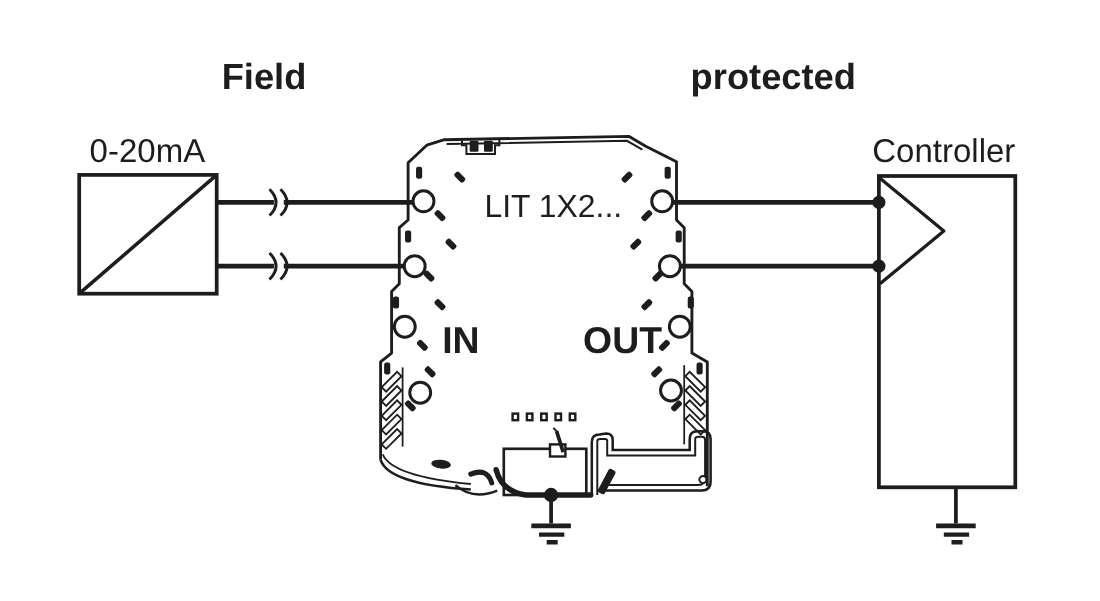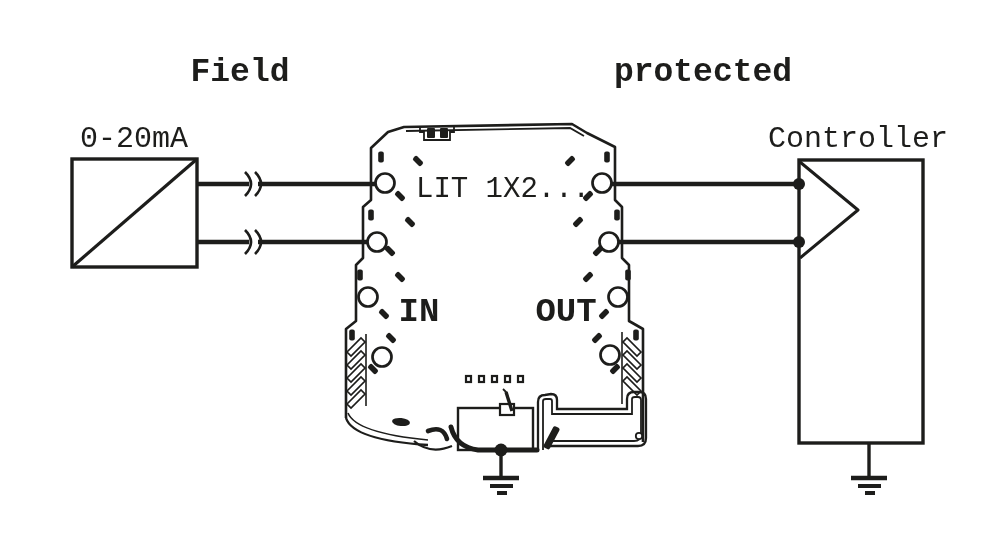--- a/index.html
+++ b/index.html
@@ -1,17 +1,17 @@
 <!DOCTYPE html>
 <html style="--line: #1d1d1b; --bg: #ffffff;"><head>
 <meta charset="utf-8">
 <style>
   html,body{margin:0;padding:0;background:#fff;}
   .canvas{position:relative;width:1000px;height:546px;background:var(--bg,#ffffff);
-          font-family:Liberation Mono, monospace;overflow:hidden;}
+          font-family:Liberation Sans, sans-serif;overflow:hidden;}
   svg{position:absolute;left:0;top:0;}
   .s{stroke:var(--line,#1d1d1b);fill:none;}
   .f{fill:var(--line,#1d1d1b);stroke:none;}
   .w{fill:#ffffff;stroke:var(--line,#1d1d1b);}
   text{fill:var(--line,#1d1d1b);}
   .t30{font-size:30px;}
   .t29{font-size:29px;}
   .tb33{font-size:33px;font-weight:bold;}
   .tb34{font-size:34px;font-weight:bold;}
 </style>

